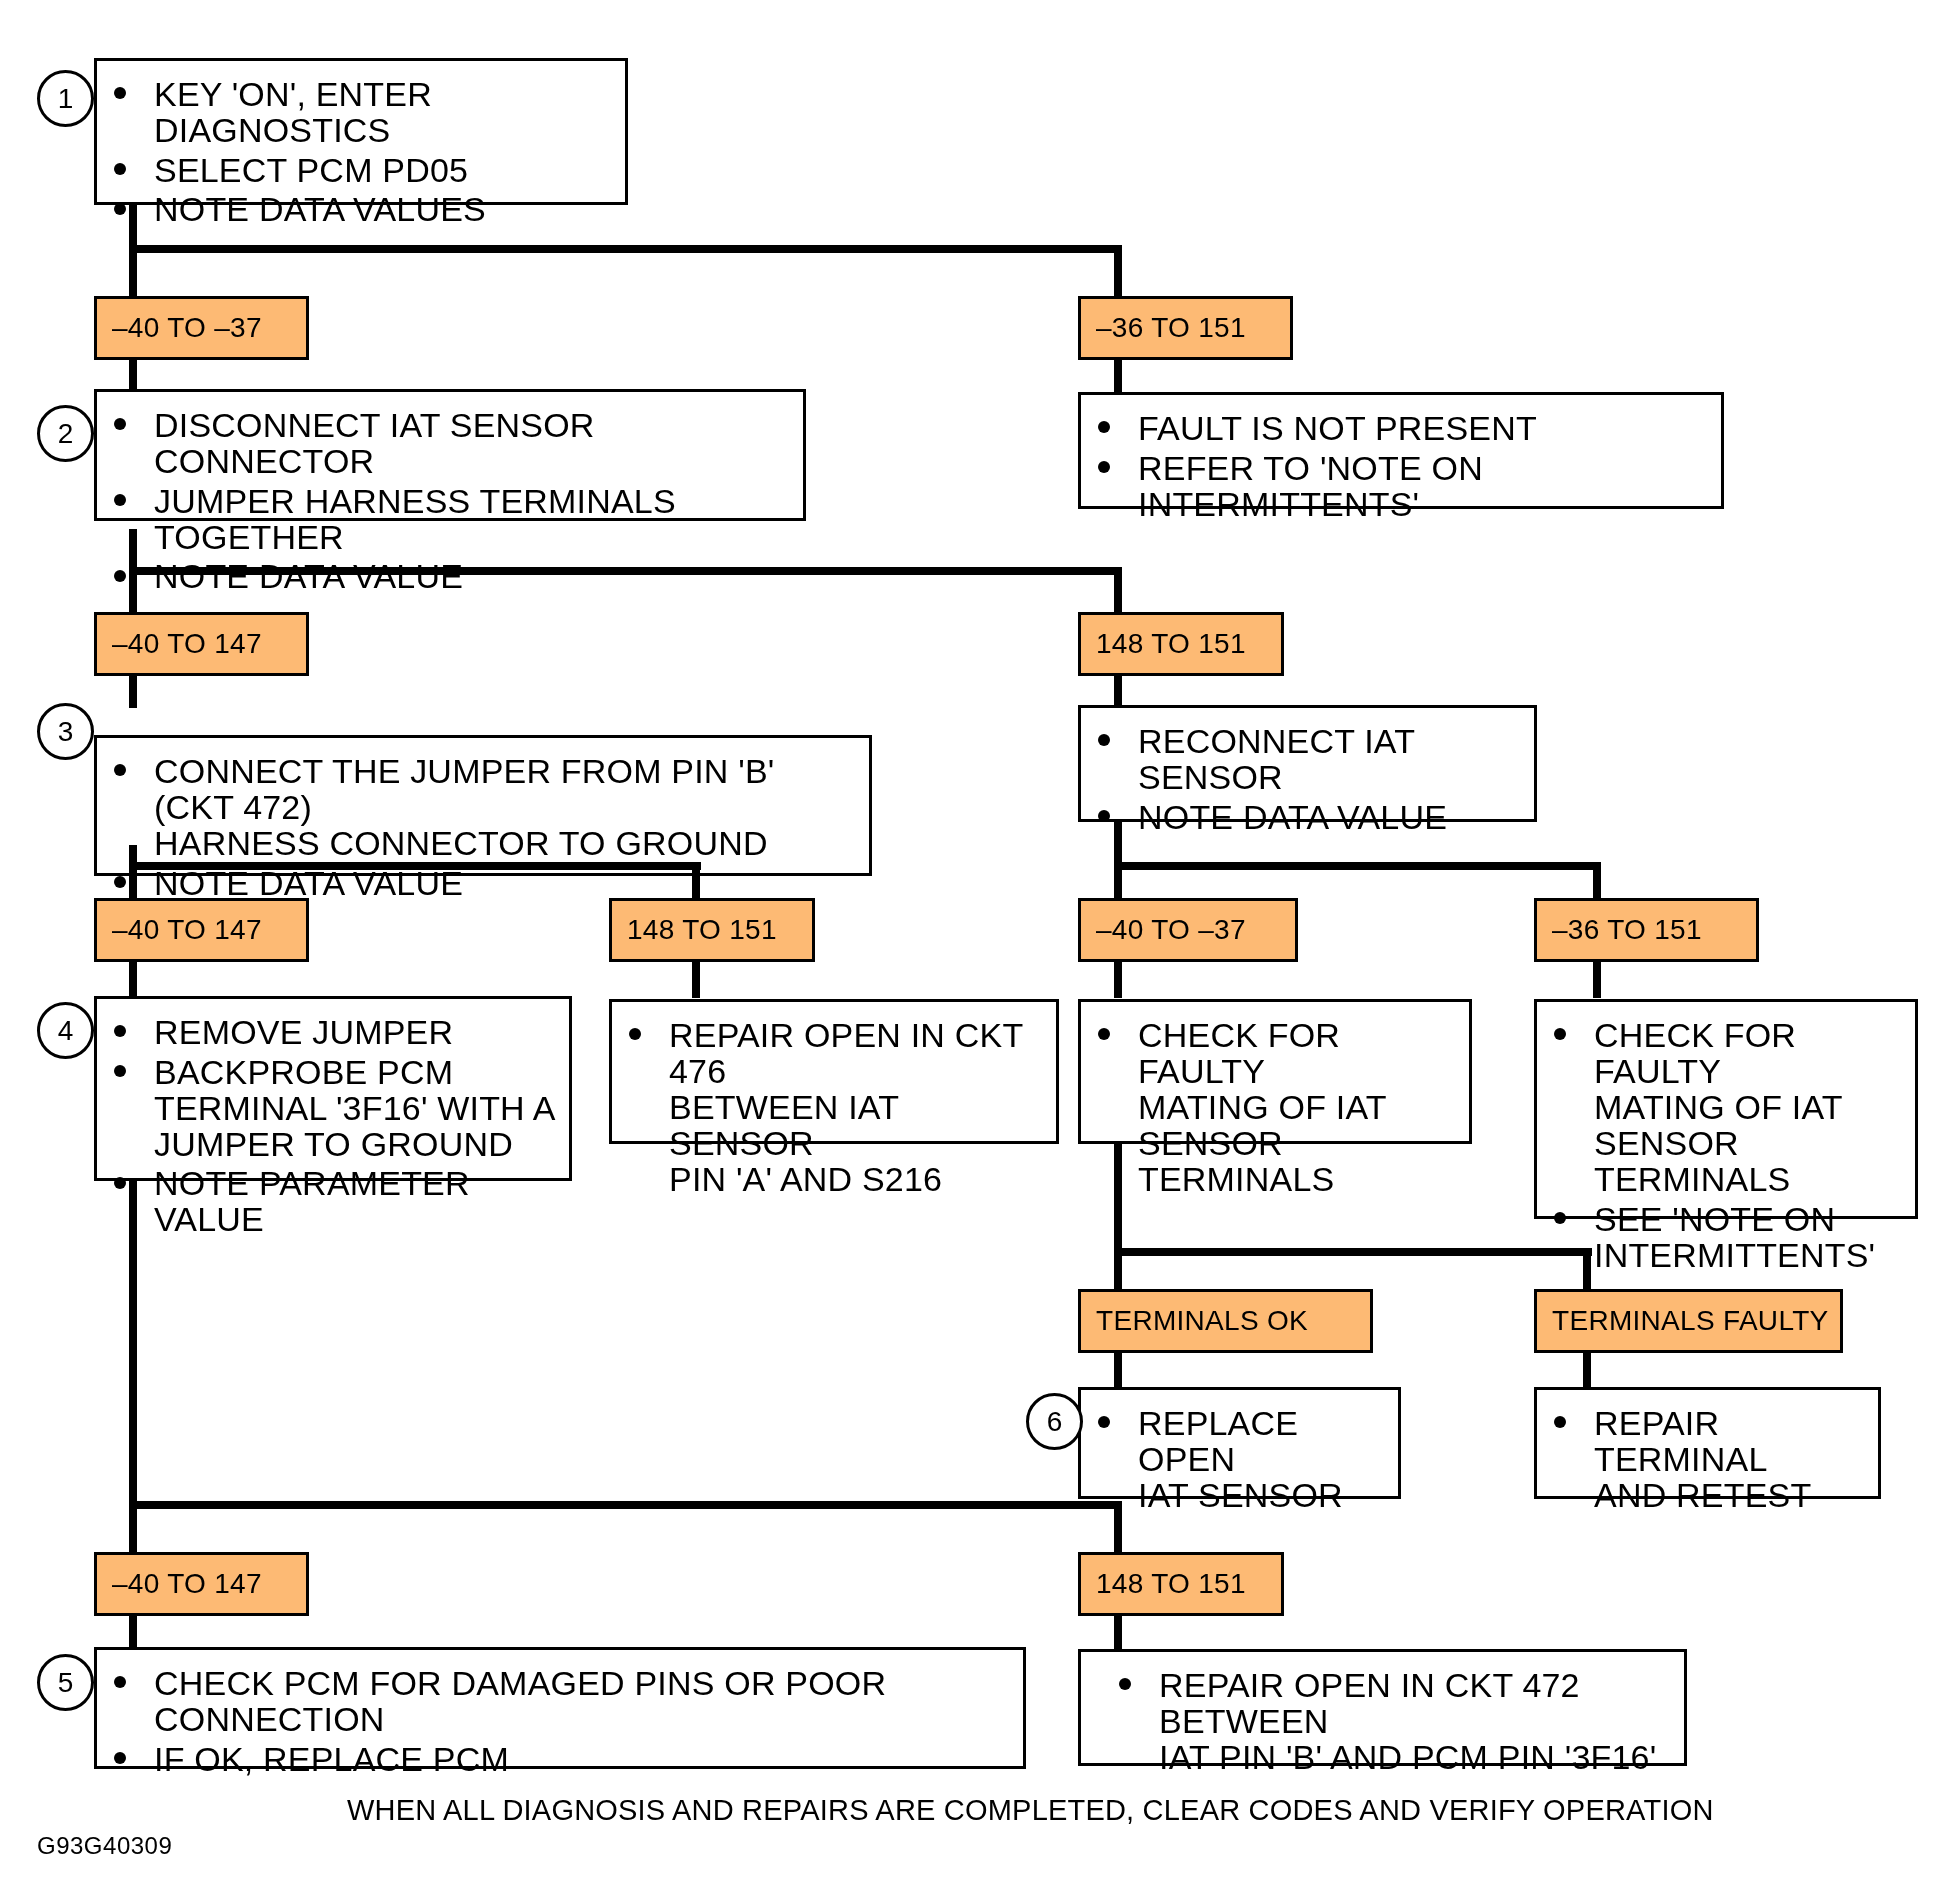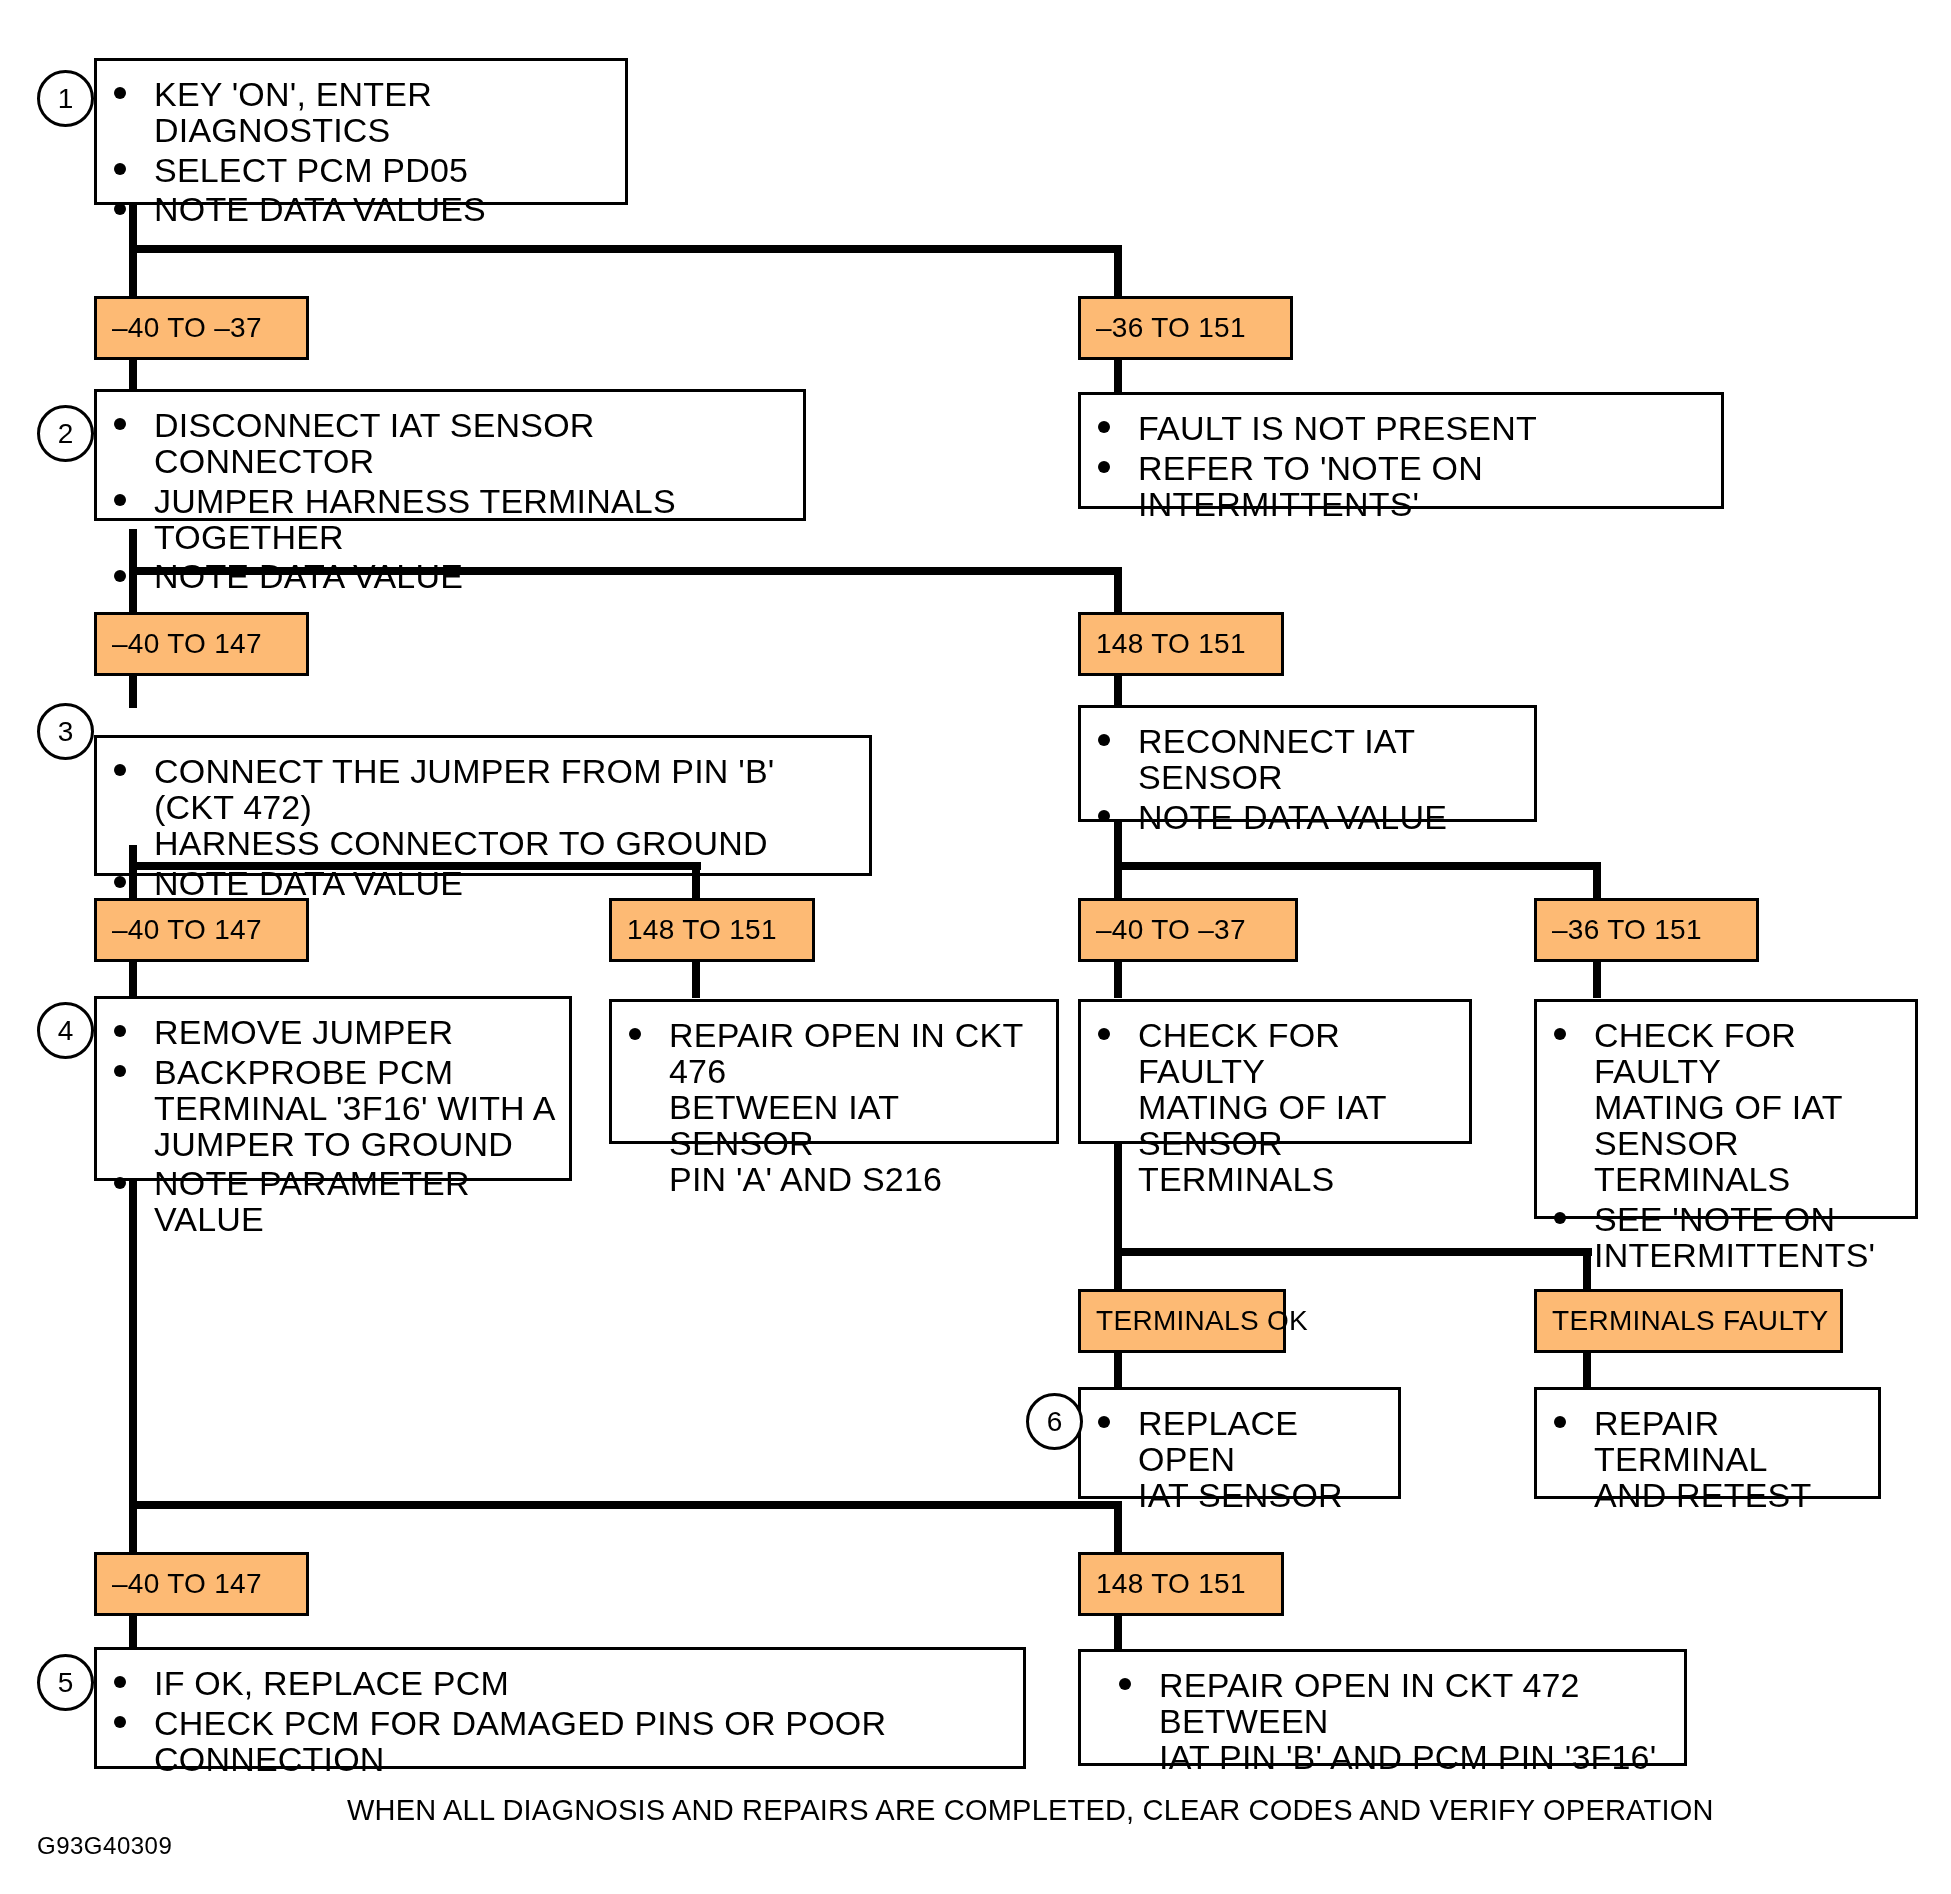--- a/index.html
+++ b/index.html
@@ -307,21 +307,21 @@
 INTERMITTENTS'</span>
       </div>
     </div>
   </div>
 
   <div class="line-v" style="left:1114px; top:1144px; width:8.4px; height:112px;"></div>
   <div class="line-h" style="left:1114px; top:1248px; width:478px; height:8.4px;"></div>
   <div class="line-v" style="left:1583px; top:1248px; width:8.4px; height:41px;"></div>
   <div class="line-v" style="left:1114px; top:1248px; width:8.4px; height:41px;"></div>
 
-  <div class="range-box" style="left:1078px; top:1289px; width:208px; height:64px;">
+  <div class="range-box" style="left:1078px; top:1289px; width:295px; height:64px;">
     <span>TERMINALS OK</span>
   </div>
   <div class="range-box" style="left:1534px; top:1289px; width:309px; height:64px;">
     <span>TERMINALS FAULTY</span>
   </div>
 
   <div class="line-v" style="left:1114px; top:1353px; width:8.4px; height:36px;"></div>
   <div class="line-v" style="left:1583px; top:1353px; width:8.4px; height:36px;"></div>
 
   <div class="step-circle" style="left:1026px; top:1393px;">
@@ -362,25 +362,25 @@
   <div class="line-v" style="left:129px; top:1615px; width:8.4px; height:34px;"></div>
   <div class="line-v" style="left:1114px; top:1615px; width:8.4px; height:34px;"></div>
 
   <div class="step-circle" style="left:37px; top:1654px;">
     <span>5</span>
   </div>
   <div class="box" style="left:94px; top:1647px; width:932px; height:122px;">
     <div class="bullets">
       <div class="bullet-row">
         <span class="dot"></span>
+        <span class="btext">CHECK PCM FOR DAMAGED PINS OR POOR CONNECTION</span>
+      </div>
+      <div class="bullet-row">
+        <span class="dot"></span>
         <span class="btext">IF OK,  REPLACE PCM</span>
-      </div>
-      <div class="bullet-row">
-        <span class="dot"></span>
-        <span class="btext">CHECK PCM FOR DAMAGED PINS OR POOR CONNECTION</span>
       </div>
     </div>
   </div>
 
   <div class="box" style="left:1078px; top:1649px; width:609px; height:117px;padding-left:21px;">
     <div class="bullets">
       <div class="bullet-row">
         <span class="dot"></span>
         <span class="btext">REPAIR OPEN IN CKT 472 BETWEEN
 IAT PIN 'B' AND PCM PIN '3F16'</span>

